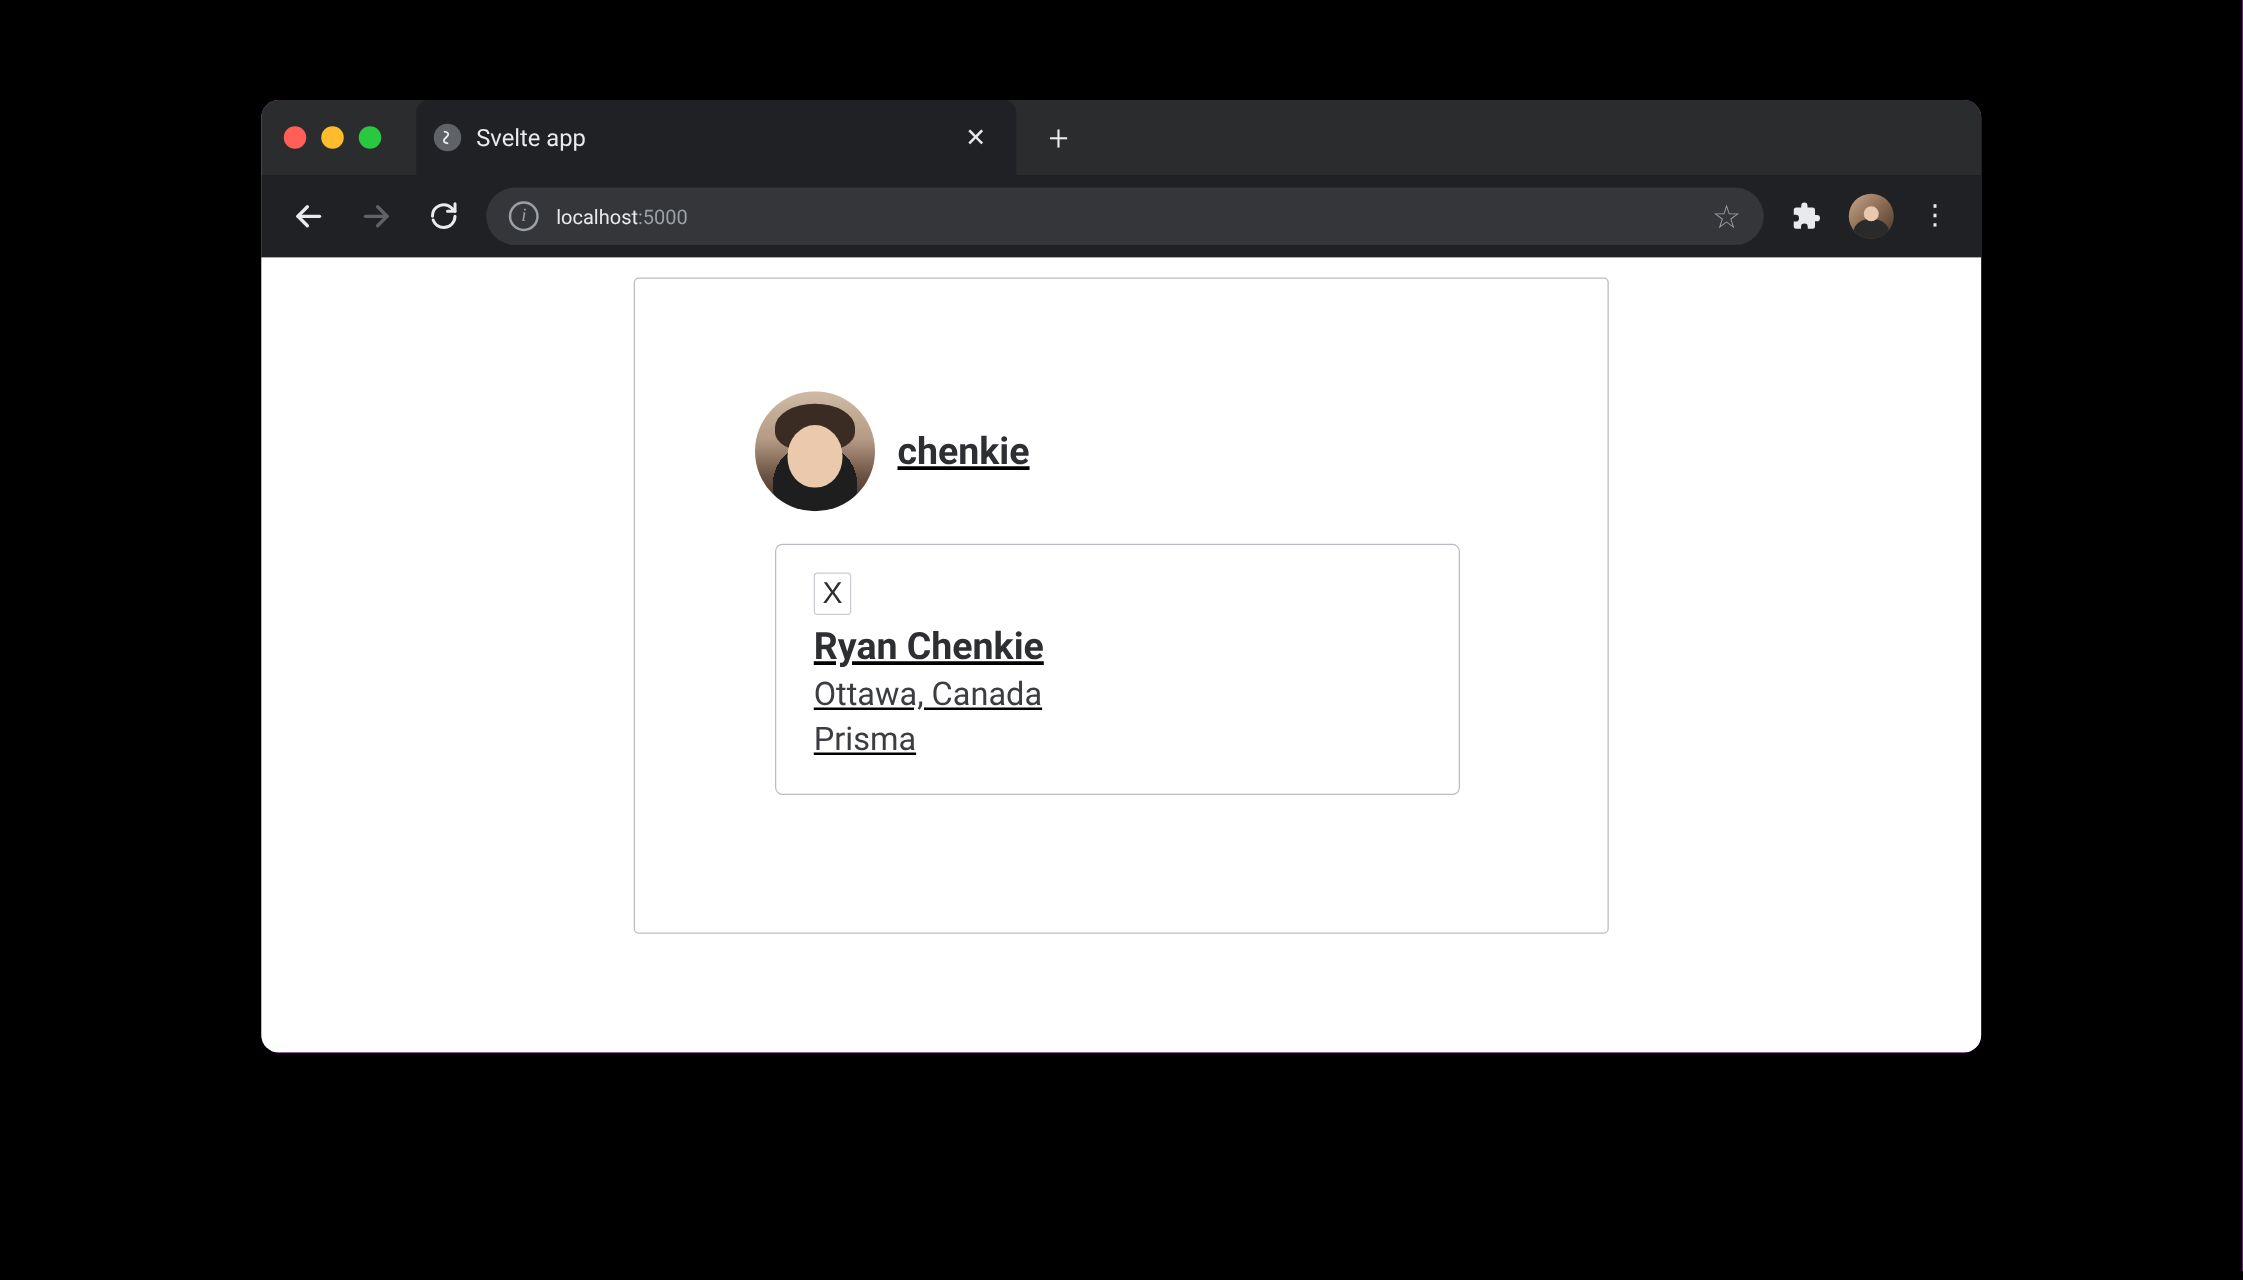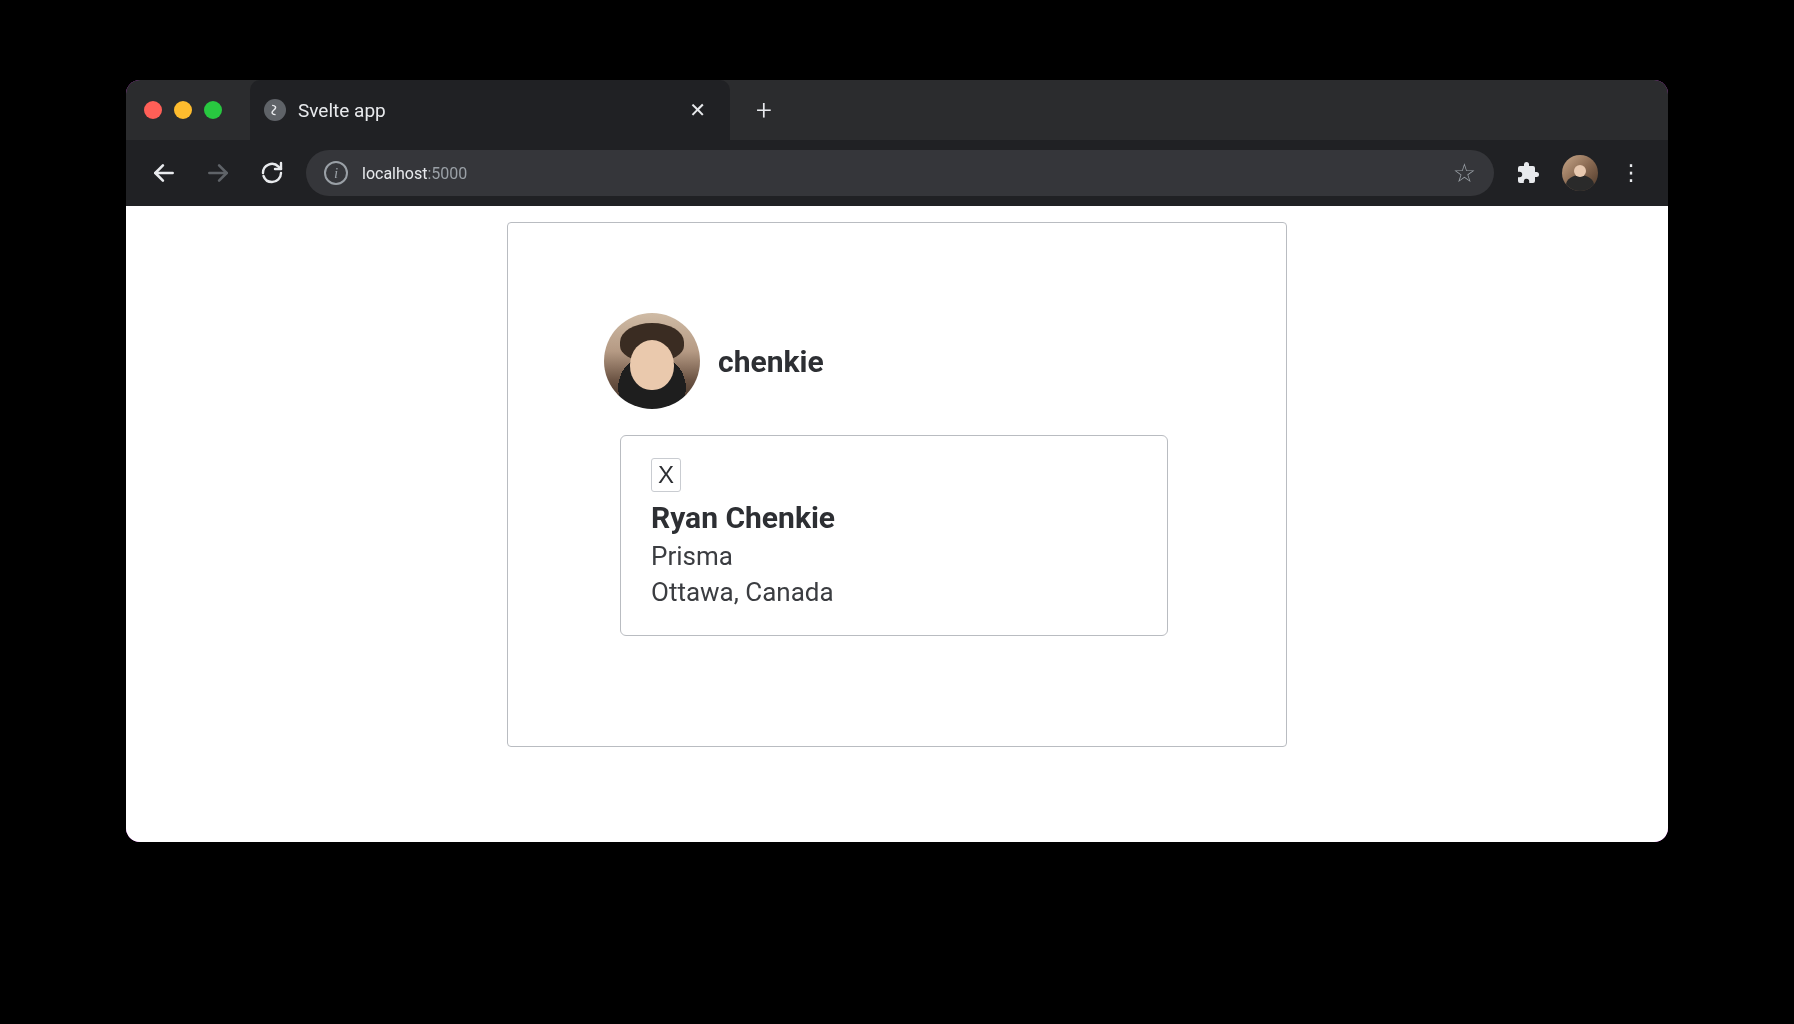--- a/index.html
+++ b/index.html
@@ -7,21 +7,21 @@
       background: #000;
       width: 1794px;
       height: 1024px;
       font-family: -apple-system, BlinkMacSystemFont, "Segoe UI", Roboto, Helvetica, Arial, sans-serif;
       display: flex;
       align-items: flex-start;
       justify-content: center;
       padding-top: 80px;
     }
     .browser-window {
-      width: 1542px;
+      width: 1376px;
       background: #d946ef;
       border-radius: 14px;
       overflow: hidden;
       box-shadow: 0 20px 60px rgba(0,0,0,0.5);
     }
     .title-bar {
       background: #2b2c2e;
       height: 60px;
       display: flex;
       align-items: center;
@@ -114,20 +114,21 @@
       background: #fff;
       height: 636px;
       padding: 16px 0;
     }
     .card-container {
       width: 780px;
       margin: 0 auto;
       border: 1px solid #b9bcc1;
       border-radius: 4px;
       padding: 90px 96px 110px 96px;
+      text-decoration: underline;
     }
     .user-row {
       display: flex; align-items: center; gap: 18px;
     }
     .avatar-lg {
       width: 96px; height: 96px; border-radius: 50%;
       background: radial-gradient(circle at 50% 32%, #eac9ad 0 22%, transparent 22%),
                   radial-gradient(circle at 50% 78%, #1e1e1e 0 38%, transparent 38%),
                   linear-gradient(180deg,#cfbba5 0%, #b59a84 40%, #6c5444 70%, #3a2c22 100%);
       position: relative; overflow: hidden;
@@ -223,18 +224,18 @@
 
   <div class="viewport">
     <div class="card-container">
       <div class="user-row">
         <div class="avatar-lg"></div>
         <div class="user-handle">chenkie</div>
       </div>
       <div class="detail-card">
         <button class="close-btn">X</button>
         <div class="full-name">Ryan Chenkie</div>
+        <div class="detail-line">Ottawa, Canada</div>
         <div class="detail-line">Prisma</div>
-        <div class="detail-line">Ottawa, Canada</div>
       </div>
     </div>
   </div>
 </div>
 
 </body></html>

